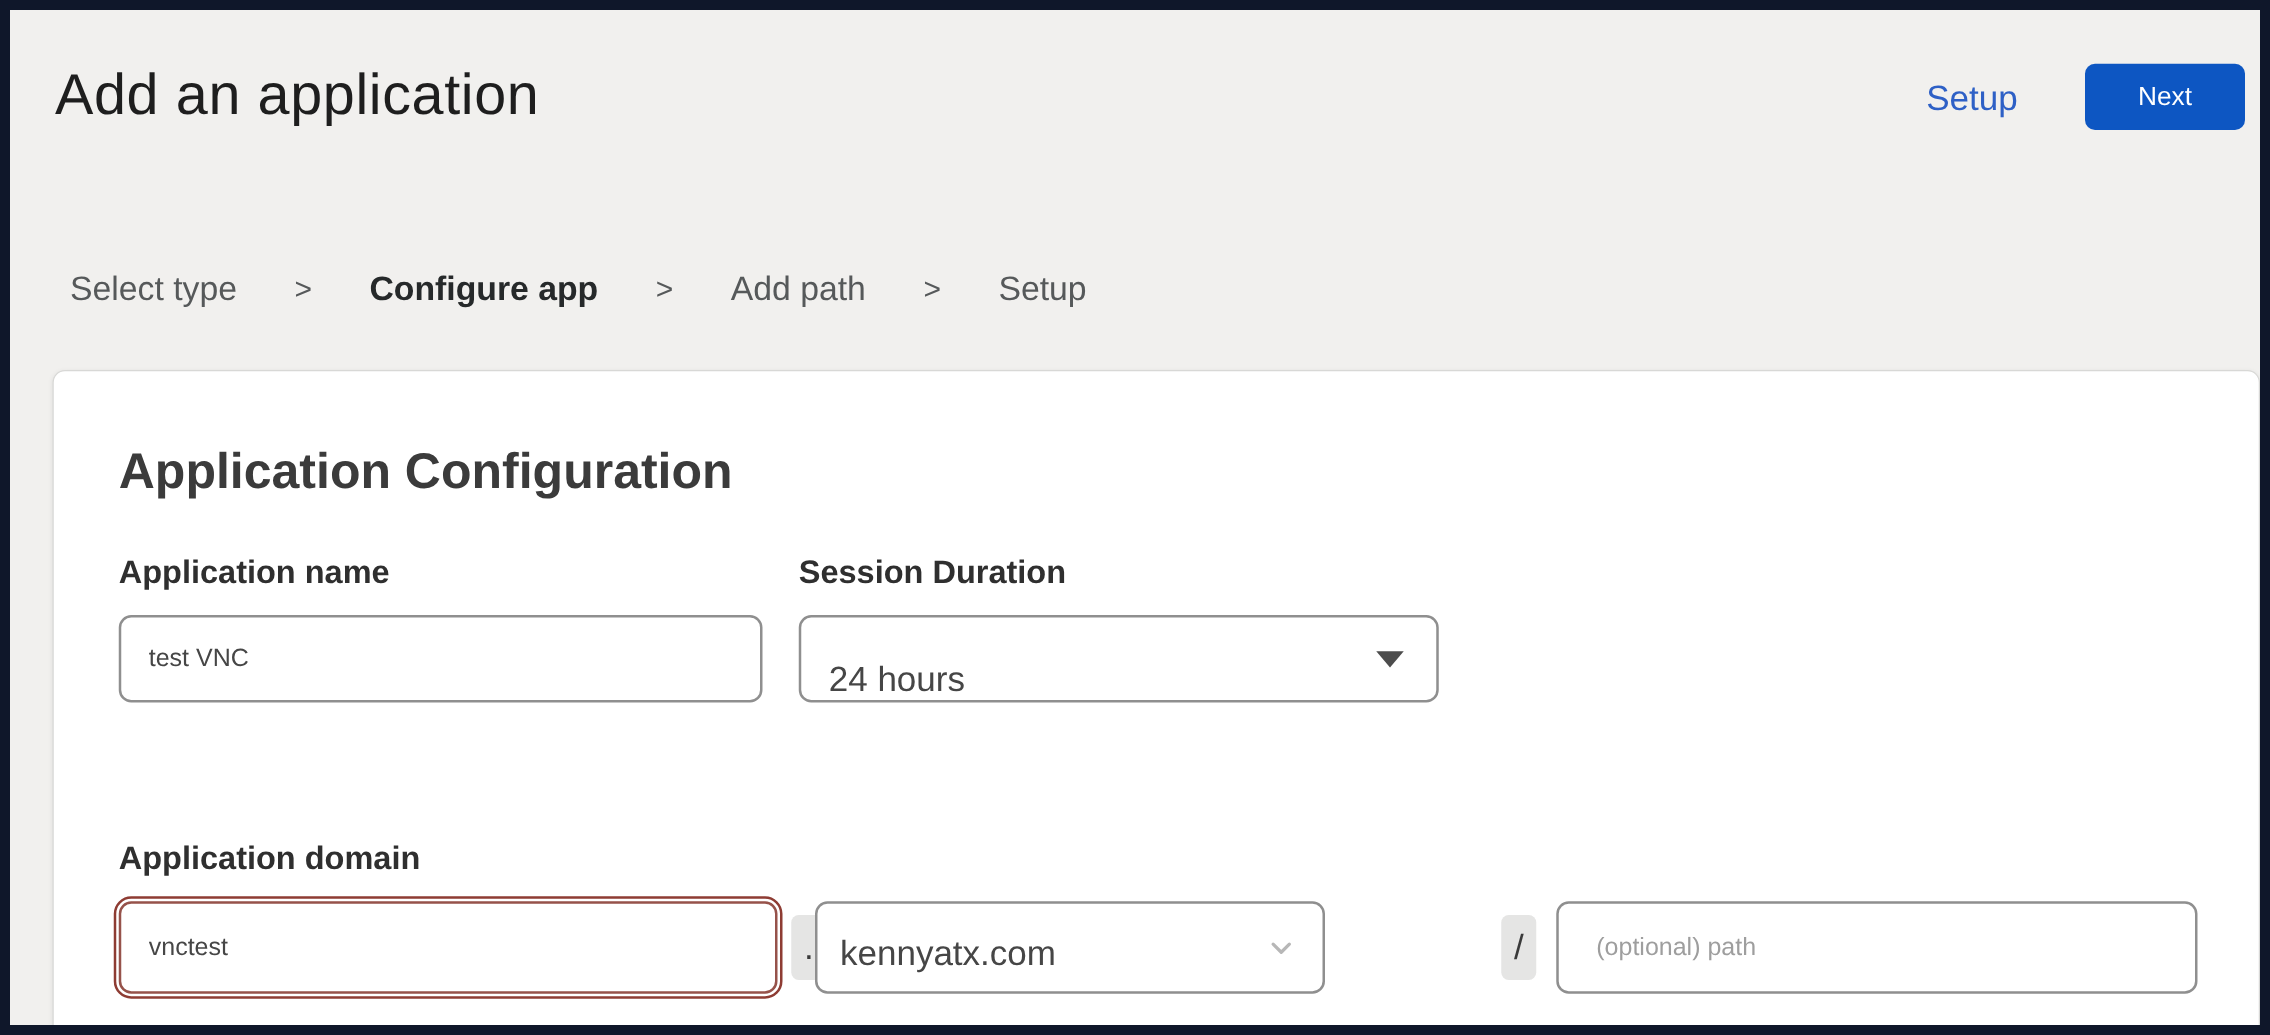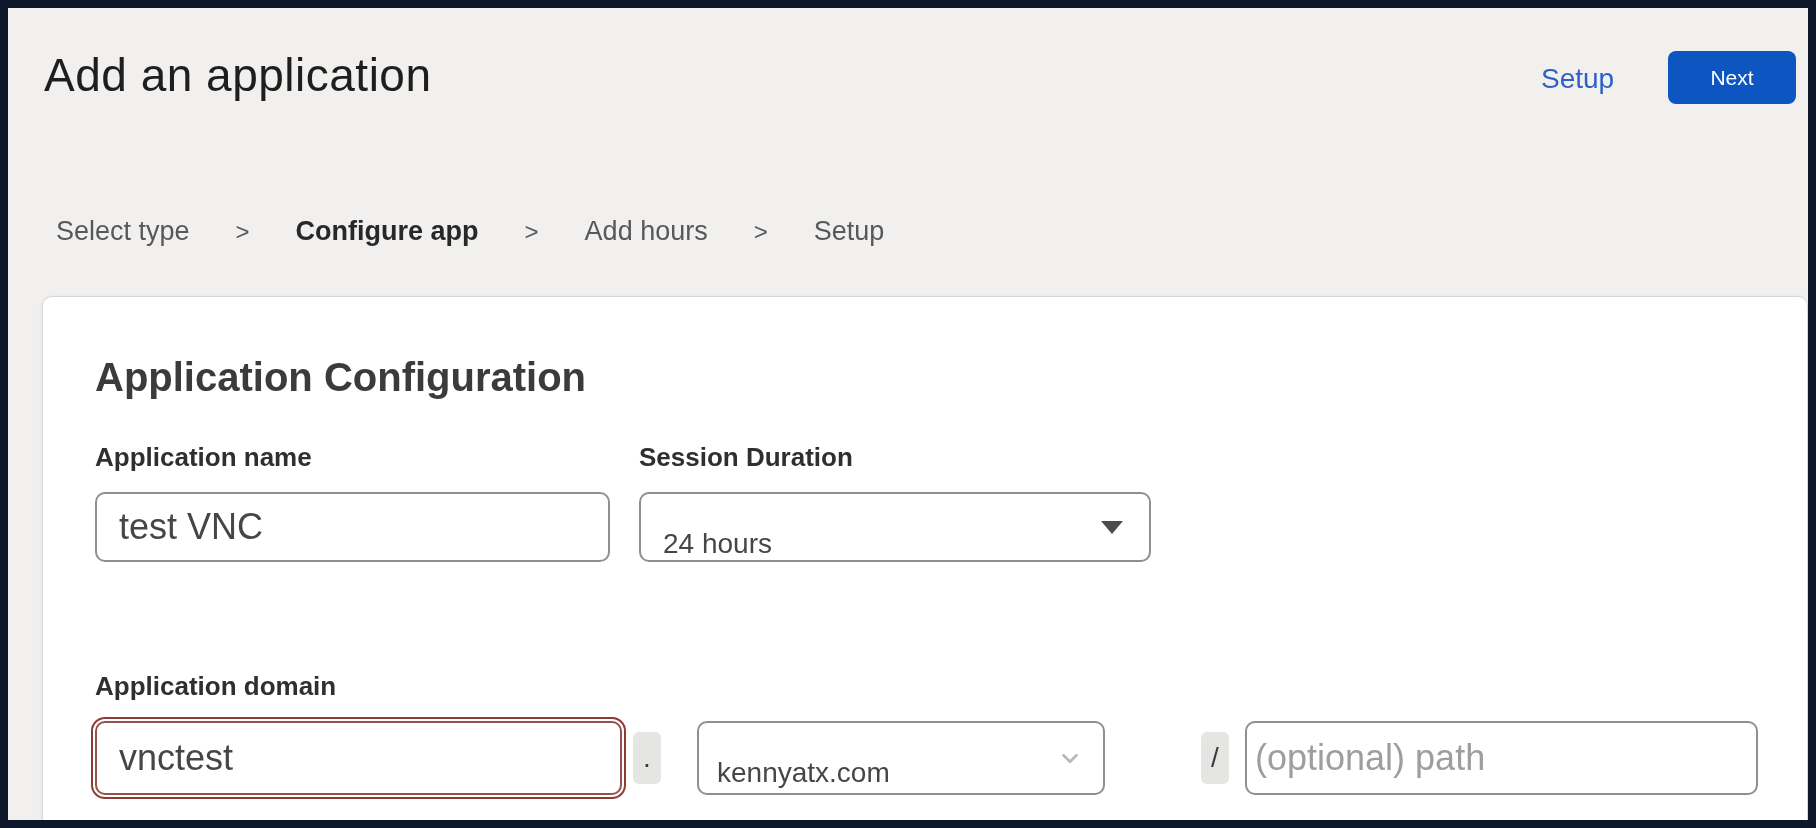--- a/index.html
+++ b/index.html
@@ -92,21 +92,21 @@
     font-weight: 700;
     color: #2f2f2f;
   }
   .label-name      { left: 52px;  top: 145px; }
   .label-session   { left: 596px; top: 145px; }
   .label-domain    { left: 52px;  top: 374px; }
 
   .text-input {
     position: absolute;
     font-family: inherit;
-    font-size: 36px;
+    font-size: 20px;
     color: #464646;
     background: #fff;
     border: 2px solid #8f8f8f;
     border-radius: 10px;
     padding: 0 22px;
     outline: none;
   }
   .text-input::placeholder { color: #9e9e9e; }
 
   .name-input { left: 52px; top: 195px; width: 515px; height: 70px; }
@@ -150,44 +150,44 @@
     border-radius: 6px;
     display: flex;
     align-items: center;
     justify-content: center;
     font-size: 28px;
     color: #3a3a3a;
   }
   .dot-box   { left: 590px; }
   .slash-box { left: 1158px; }
 
-  .domain-select { left: 654px; top: 424px; width: 408px; height: 74px; padding: 4px 18px; }
+  .domain-select { left: 609px; top: 424px; width: 408px; height: 74px; padding: 14px 18px; }
   .domain-select .chevron-svg {
     position: absolute;
     right: 20px;
     top: 50%;
     margin-top: -13px;
   }
-  .path-input { left: 1202px; top: 424px; width: 513px; height: 74px; padding: 0 8px; }
+  .path-input { left: 1202px; top: 424px; width: 513px; height: 74px; padding: 0 30px; }
 </style>
 </head>
 <body>
 
 <div class="page">
 
   <h1 class="page-title">Add an application</h1>
   <button class="cancel-link">Setup</button>
   <button class="next-button">Next</button>
 
   <nav class="breadcrumb">
     <span class="step">Select type</span>
     <span class="sep">&gt;</span>
     <span class="step active">Configure app</span>
     <span class="sep">&gt;</span>
-    <span class="step">Add hours</span>
+    <span class="step">Add path</span>
     <span class="sep">&gt;</span>
     <span class="step">Setup</span>
   </nav>
 
   <section class="card">
 
     <h2 class="card-heading">Application Configuration</h2>
 
     <label class="field-label label-name">Application name</label>
     <input class="text-input name-input" type="text" value="test VNC" style="">

